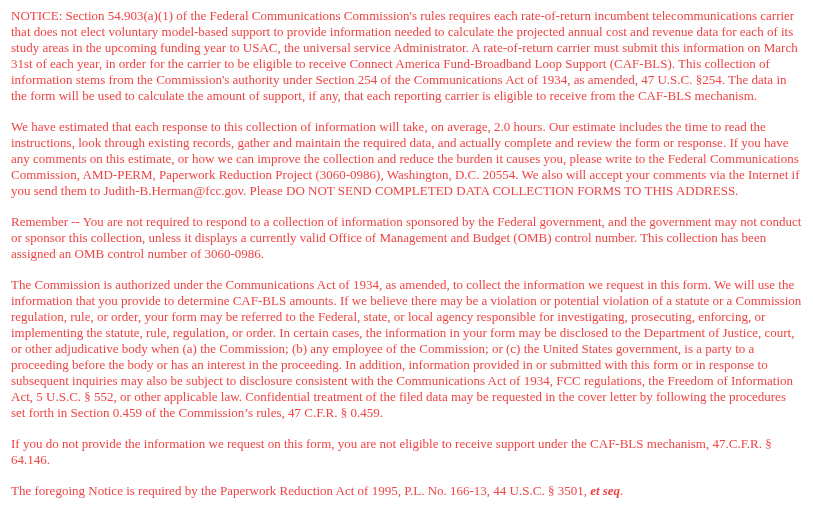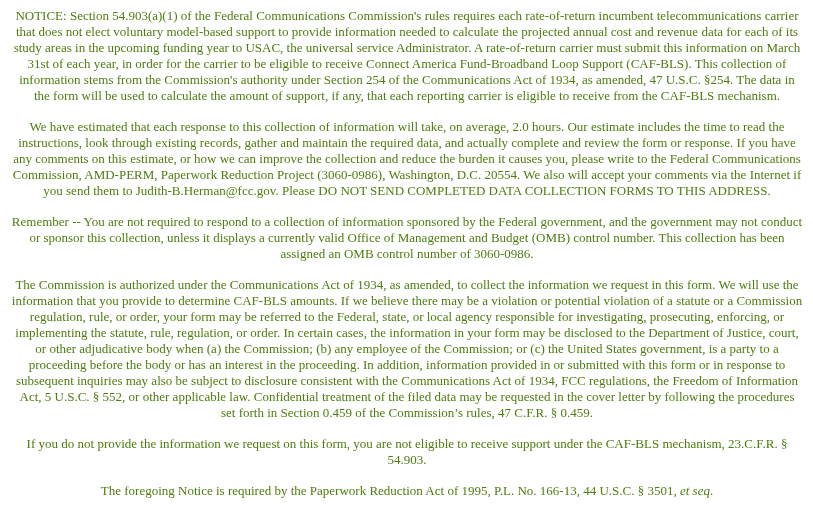--- a/index.html
+++ b/index.html
@@ -13,36 +13,37 @@
     overflow: hidden;
   }
   .page {
     box-sizing: border-box;
     width: 813px;
     height: 524px;
     padding: 8px 10px 0 11px;
     font-family: "Liberation Serif", "DejaVu Serif", serif;
     font-size: 13px;
     line-height: 16px;
-    color: #4d7c0f;
-    text-align: center;
+    color: #ef4444;
+    text-align: left;
   }
   .para {
     margin: 0 0 15px 0;
   }
   .para:last-child {
     margin-bottom: 0;
   }
   .latin {
     font-style: italic;
+    font-weight: bold;
   }
 </style>
 </head>
 <body>
 
 <div class="page">
   <p class="para">NOTICE: Section 54.903(a)(1) of the Federal Communications Commission's rules requires each rate-of-return incumbent telecommunications carrier that does not elect voluntary model-based support to provide information needed to calculate the projected annual cost and revenue data for each of its study areas in the upcoming funding year to USAC, the universal service Administrator. A rate-of-return carrier must submit this information on March 31st of each year, in order for the carrier to be eligible to receive Connect America Fund-Broadband Loop Support (CAF-BLS).  This collection of information stems from the Commission's authority under Section 254 of the Communications Act of 1934, as amended, 47 U.S.C. §254.  The data in the form will be used to calculate the amount of support, if any, that each reporting carrier is eligible to receive from the CAF-BLS mechanism.</p>
   <p class="para">We have estimated that each response to this collection of information will take, on average, 2.0 hours. Our estimate includes the time to read the instructions, look through existing records, gather and maintain the required data, and actually complete and review the form or response. If you have any comments on this estimate, or how we can improve the collection and reduce the burden it causes you, please write to the Federal Communications Commission, AMD-PERM, Paperwork Reduction Project (3060-0986), Washington, D.C. 20554.  We also will accept your comments via the Internet if you send them to Judith-B.Herman@fcc.gov. Please DO NOT SEND COMPLETED DATA COLLECTION FORMS TO THIS ADDRESS.</p>
   <p class="para">Remember -- You are not required to respond to a collection of information sponsored by the Federal government, and the government may not conduct or sponsor this collection, unless it displays a currently valid Office of Management and Budget (OMB) control number.  This collection has been assigned an OMB control number of 3060-0986.</p>
   <p class="para">The Commission is authorized under the Communications Act of 1934, as amended, to collect the information we request in this form. We will use the information that you provide to determine CAF-BLS amounts. If we believe there may be a violation or potential violation of a statute or a Commission regulation, rule, or order, your form may be referred to the Federal, state, or local agency responsible for investigating, prosecuting, enforcing, or implementing the statute, rule, regulation, or order. In certain cases, the information in your form may be disclosed to the Department of Justice, court, or other adjudicative body when (a) the Commission; (b) any employee of the Commission; or (c) the United States government, is a party to a proceeding before the body or has an interest in the proceeding. In addition, information provided in or submitted with this form or in response to subsequent inquiries may also be subject to disclosure consistent with the Communications Act of 1934, FCC regulations, the Freedom of Information Act, 5 U.S.C. § 552, or other applicable law. Confidential treatment of the filed data may be requested in the cover letter by following the procedures set forth in Section 0.459 of the Commission’s rules, 47 C.F.R. § 0.459.</p>
-  <p class="para">If you do not provide the information we request on this form, you are not eligible to receive support under the CAF-BLS mechanism, 23.C.F.R. § 54.903.</p>
+  <p class="para">If you do not provide the information we request on this form, you are not eligible to receive support under the CAF-BLS mechanism, 47.C.F.R. § 64.146.</p>
   <p class="para"><span>The foregoing Notice is required by the Paperwork Reduction Act of 1995, P.L. No. 166-13, 44 U.S.C. § 3501, </span><span class="latin">et seq</span><span>.</span></p>
 </div>
 
 </body></html>

